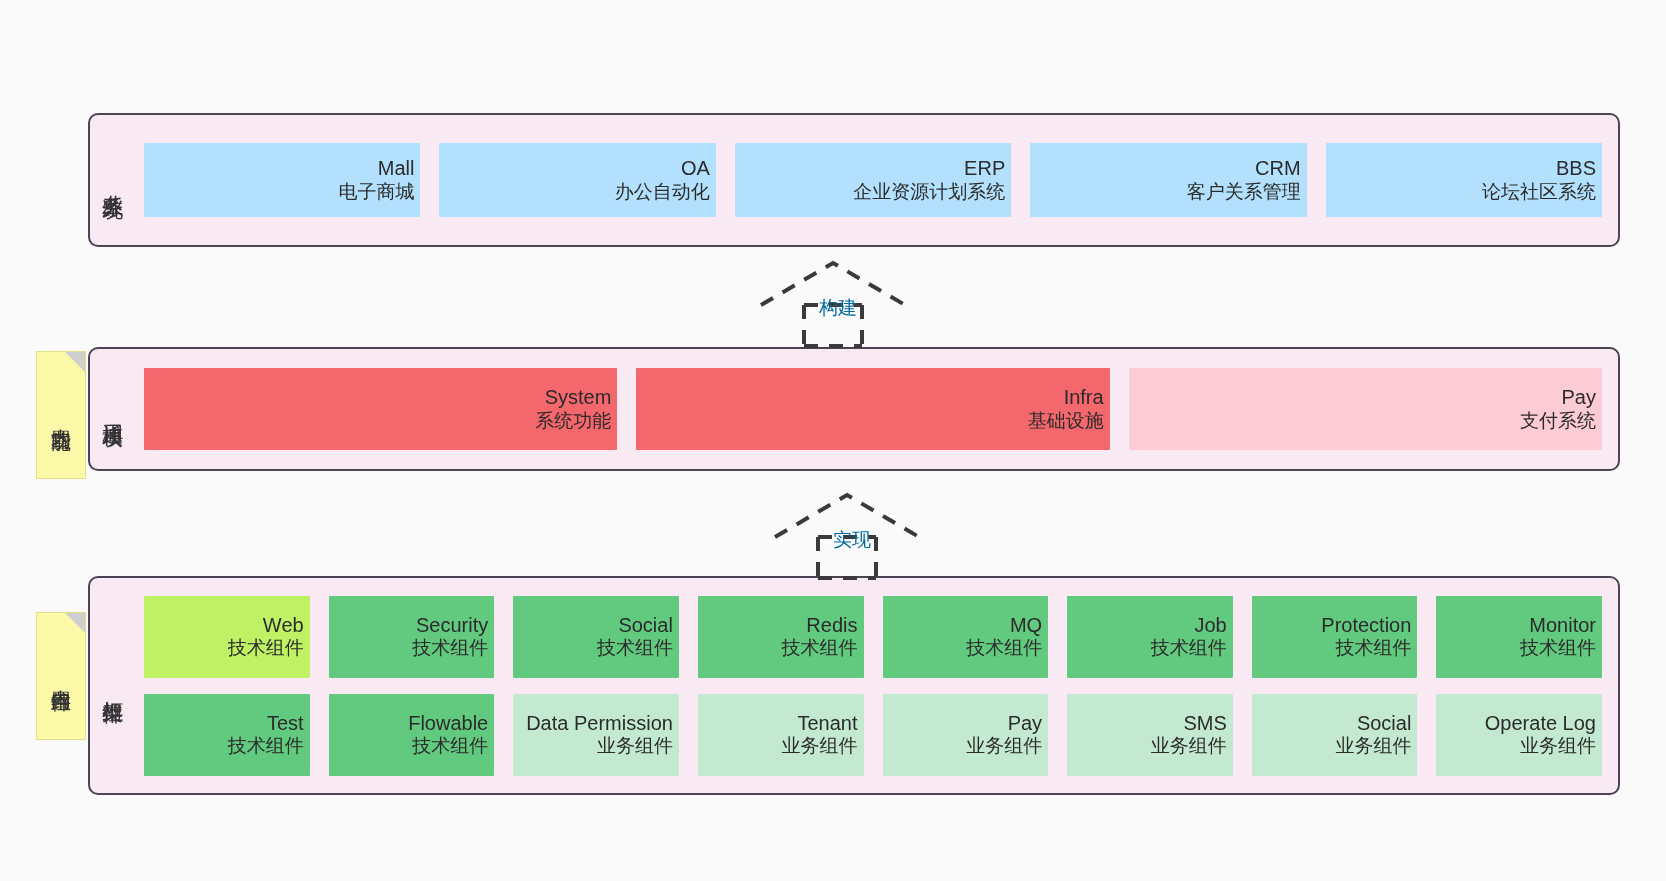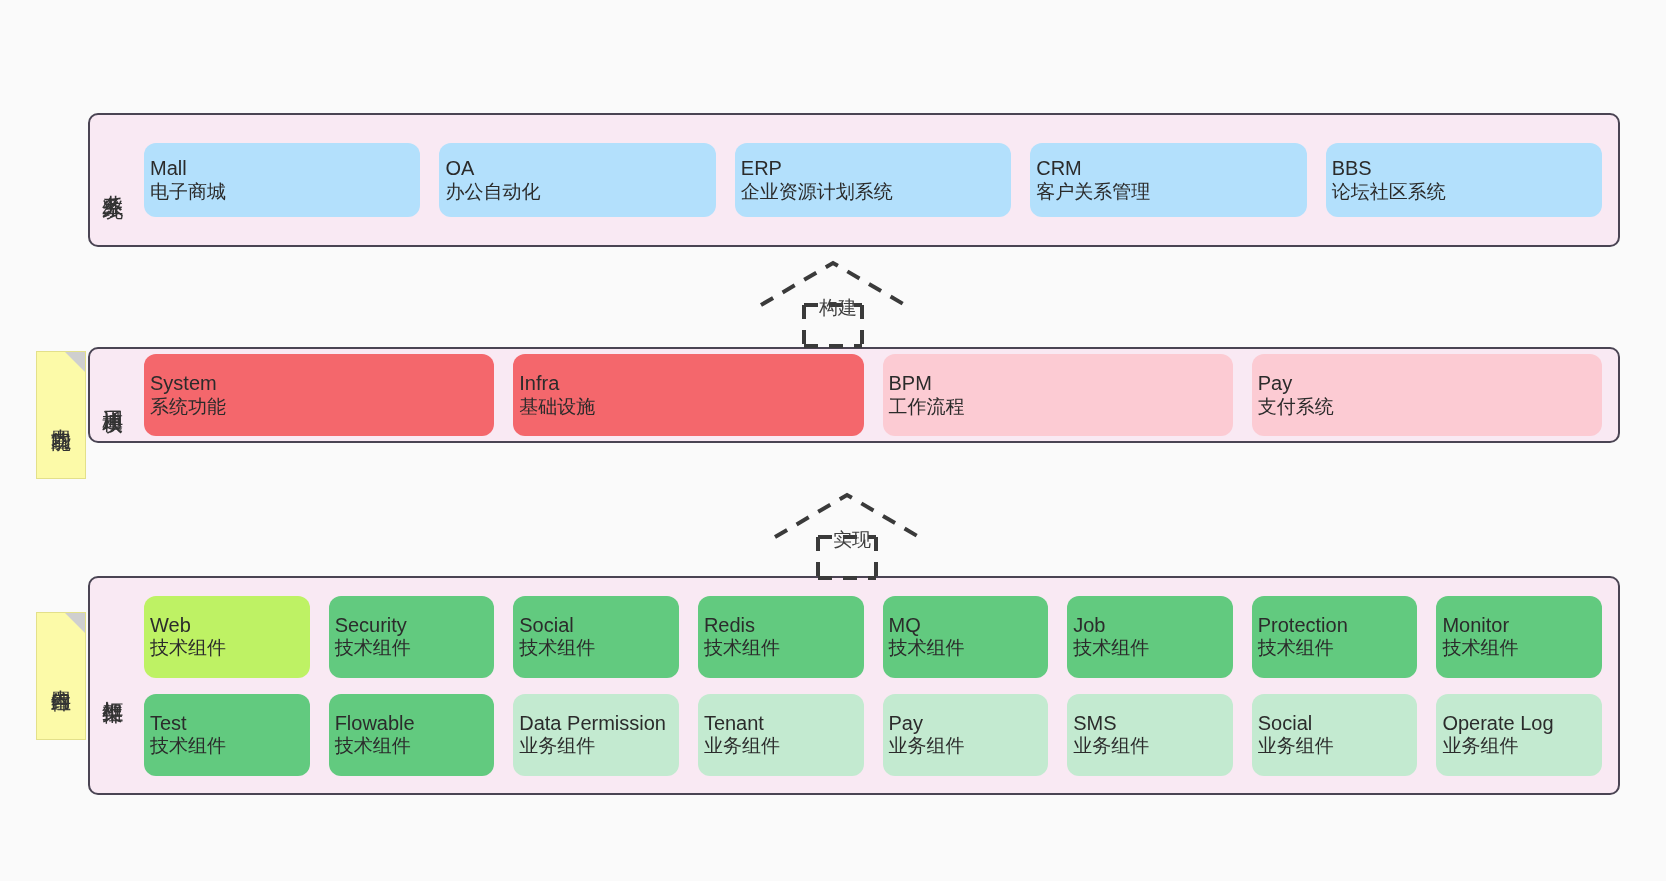--- a/index.html
+++ b/index.html
@@ -45,38 +45,38 @@
     gap:16px;
     padding:0 16px 0 8px;
   }
   .row{
     display:flex;
     gap:19px;
     align-items:stretch;
   }
   .cell{
     flex:1 1 0;
-    border-radius:12px;
+    border-radius:1px;
     display:flex;
     flex-direction:column;
-    align-items:flex-start;
+    align-items:flex-end;
     justify-content:center;
     text-align:center;
     line-height:1.18;
     box-sizing:border-box;
     padding:20px 6px;
   }
   .cell .en{font-size:20px;color:#2b2b2b;}
   .cell .cn{font-size:19px;color:#2b2b2b;}
 
   
   #layer-business{left:88px;top:113px;width:1532px;height:134px;}
   #layer-business .cell{height:74px;}
 
-  #layer-common{left:88px;top:347px;width:1532px;height:96px;}
+  #layer-common{left:88px;top:347px;width:1532px;height:124px;}
   #layer-common .cell{height:82px;}
 
   #layer-framework{left:88px;top:576px;width:1532px;height:219px;}
   #layer-framework .cell{height:82px;}
 
   
   .note{
     position:absolute;
     width:50px;
     background:#fcfaa8;
@@ -102,21 +102,21 @@
   }
   #note-features{left:36px;top:351px;height:128px;}
   #note-components{left:36px;top:612px;height:128px;}
 
   
   .rel{position:absolute;z-index:2;}
   .rel svg{display:block;overflow:visible;}
   .rel .rel-label{
     position:absolute;
     font-size:19px;
-    color:#404040;
+    color:#0369a1;
     background:transparent;
     white-space:nowrap;
   }
   #rel-build{left:757px;top:258px;width:152px;height:88px;}
   #rel-build .rel-label{left:62px;top:37px;}
   #rel-impl{left:771px;top:490px;width:152px;height:88px;}
   #rel-impl .rel-label{left:62px;top:37px;}
 </style>
 </head>
 <body>
@@ -170,24 +170,20 @@
       <div class="row">
         <div class="cell" style="background:#f4676c">
           <span class="en">System</span>
           <span class="cn">系统功能</span>
         </div>
         <div class="cell" style="background:#f4676c">
           <span class="en">Infra</span>
           <span class="cn">基础设施</span>
         </div>
         <div class="cell" style="background:#fccbd3">
-          <span class="en">BPM</span>
-          <span class="cn">工作流程</span>
-        </div>
-        <div class="cell" style="background:#fccbd3">
           <span class="en">Pay</span>
           <span class="cn">支付系统</span>
         </div>
       </div>
     </div>
   </div>
 
   <div class="rel" id="rel-impl">
     <svg width="152" height="88" viewBox="0 0 152 88">
       <path d="M4 47 L76 5 L148 47" fill="none" stroke="#3a3a3a" stroke-width="4" stroke-dasharray="14,11" stroke-linecap="butt"></path>

